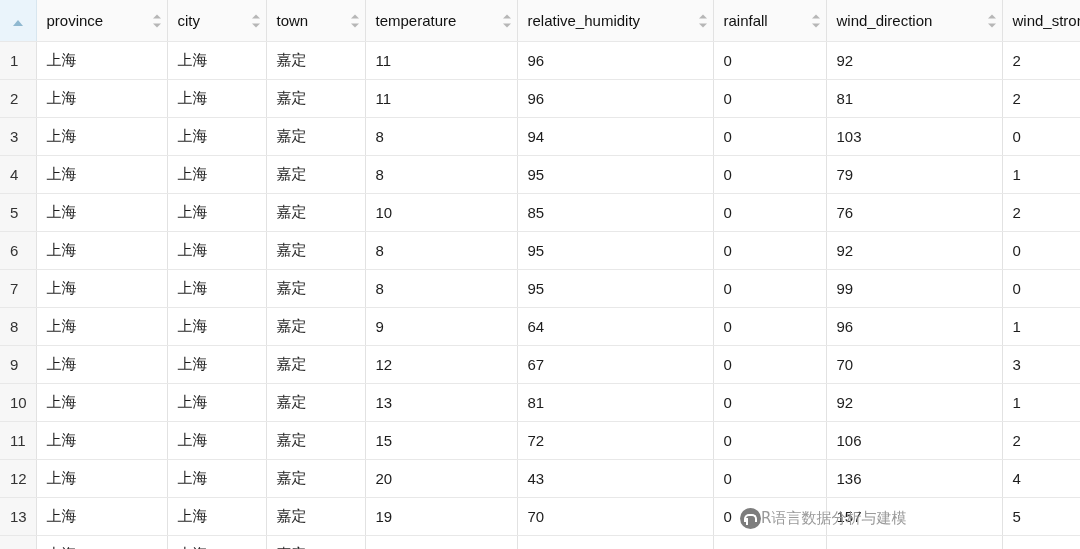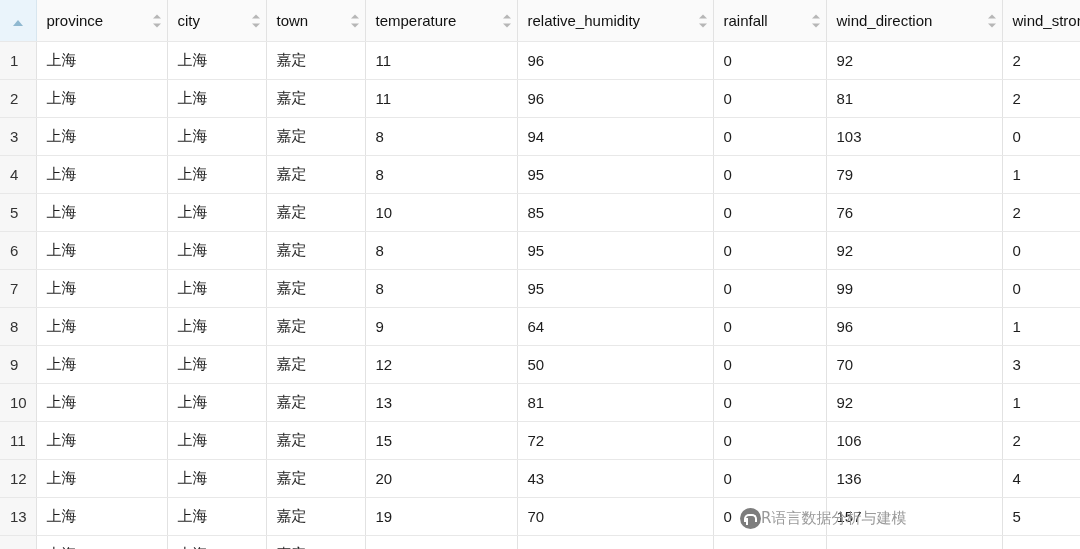--- a/index.html
+++ b/index.html
@@ -314,21 +314,21 @@
           <td>0</td>
           <td>96</td>
           <td>1</td>
         </tr>
         <tr>
           <td class="rownum">9</td>
           <td class="cn">上海</td>
           <td class="cn">上海</td>
           <td class="cn">嘉定</td>
           <td>12</td>
-          <td>50</td>
+          <td>67</td>
           <td>0</td>
           <td>70</td>
           <td>3</td>
         </tr>
         <tr>
           <td class="rownum">10</td>
           <td class="cn">上海</td>
           <td class="cn">上海</td>
           <td class="cn">嘉定</td>
           <td>13</td>

